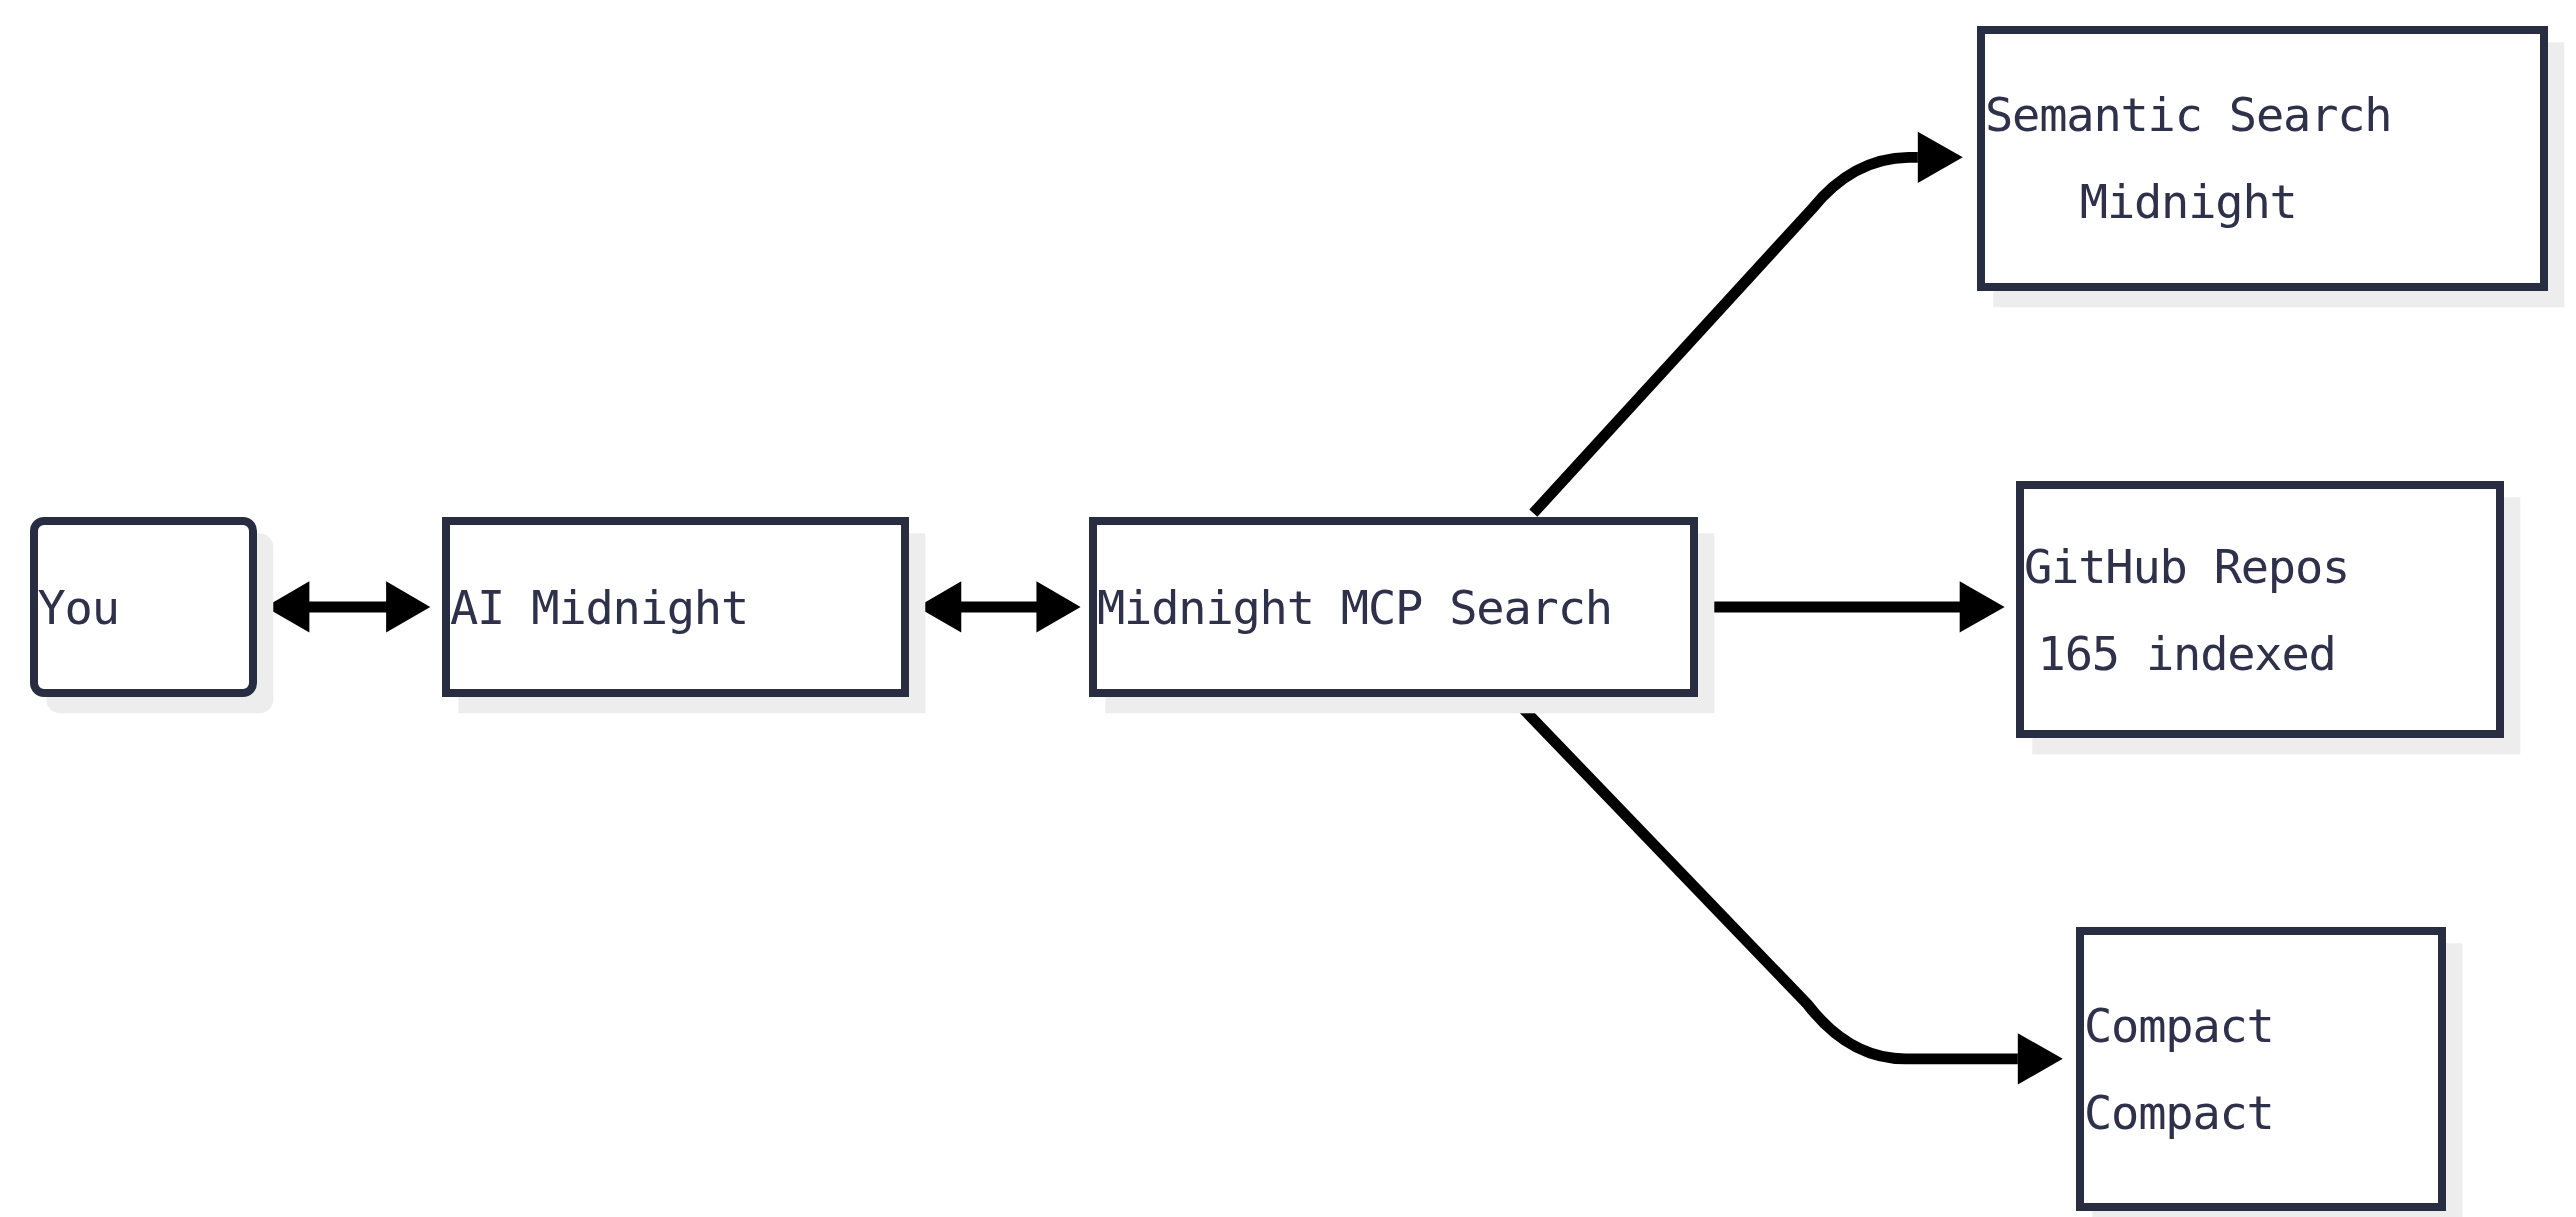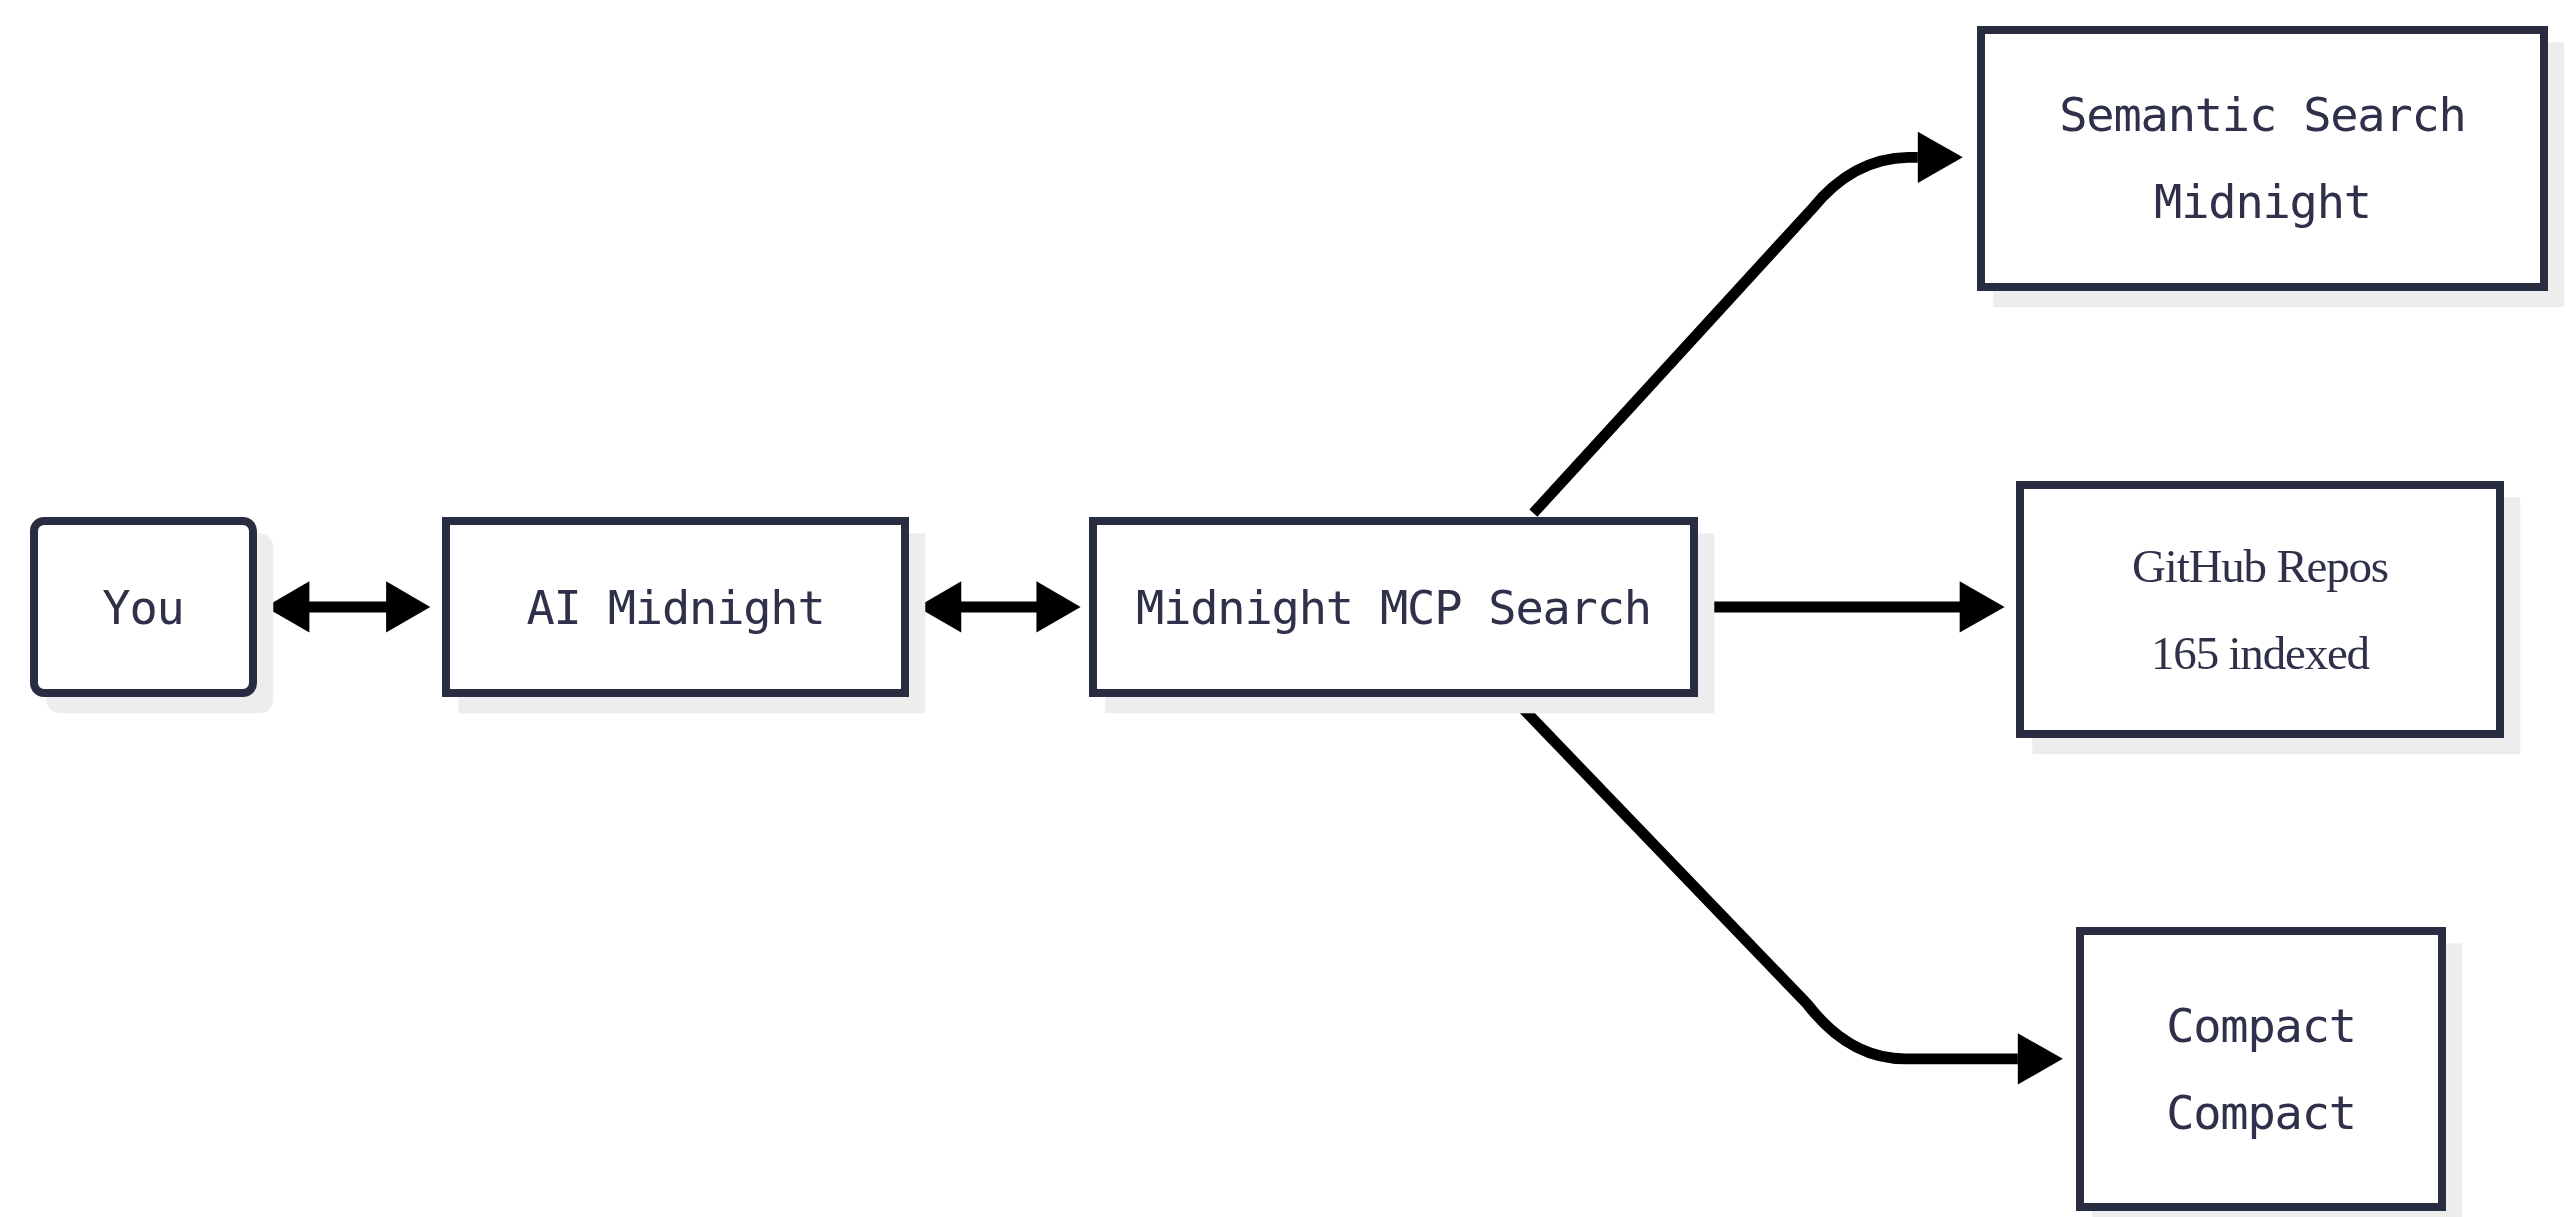--- a/index.html
+++ b/index.html
@@ -39,33 +39,32 @@
     fill: var(--arrow, #000);
     stroke: none;
   }
   .node {
     position: absolute;
     background: var(--node_fill);
     border: 8.5px solid var(--node_border);
     box-shadow: 16.3px 16.3px 0 0 var(--node_shadow);
     display: flex;
     align-items: center;
-    justify-content: center;
     text-align: center;
     color: var(--node_text);
     font-size: 47px;
     letter-spacing: -1.2px;
     white-space: nowrap;
   }
   .node .lines { line-height: 87px; }
   #node-you      { left: 29.5px;   top: 517px;  width: 227px; height: 180px; border-radius: 14px; }
   #node-ai       { left: 442px;  top: 517px;  width: 467px; height: 180px; }
   #node-mcp      { left: 1089px; top: 517px;  width: 609px; height: 180px; }
   #node-semantic { left: 1977px; top: 25.6px;   width: 571px; height: 265px; }
-  #node-github   { left: 2016px; top: 481px;  width: 488px; height: 257px; font-family: Liberation Serif, serif; }
+  #node-github   { left: 2016px; top: 481px;  width: 488px; height: 257px; }
   #node-compact  { left: 2076px; top: 927px; width: 370px; height: 284px; }
 </style>
 </head>
 <body>
 
 <div id="canvas">
 
   <svg id="arrows" viewBox="0 0 3323 1570" xmlns="http://www.w3.org/2000/svg">
 
     <g>

